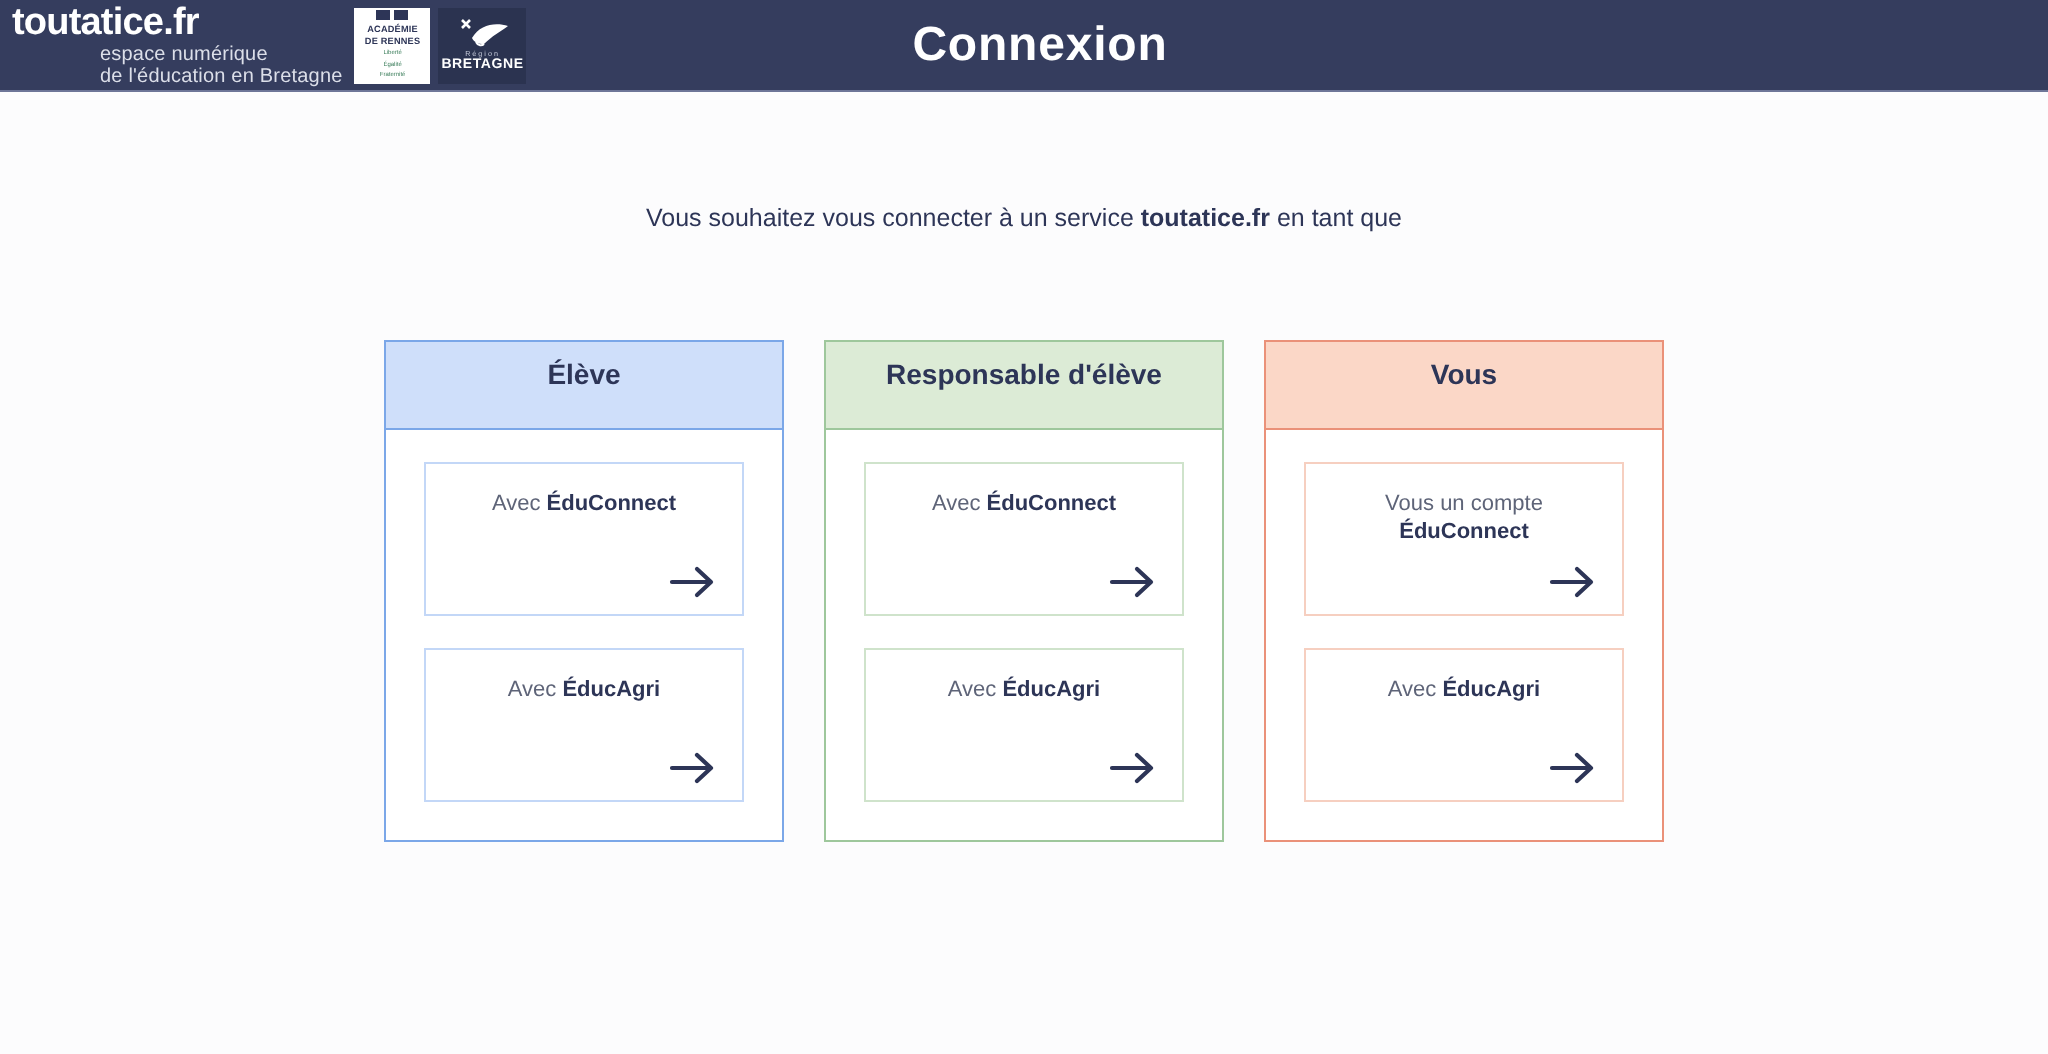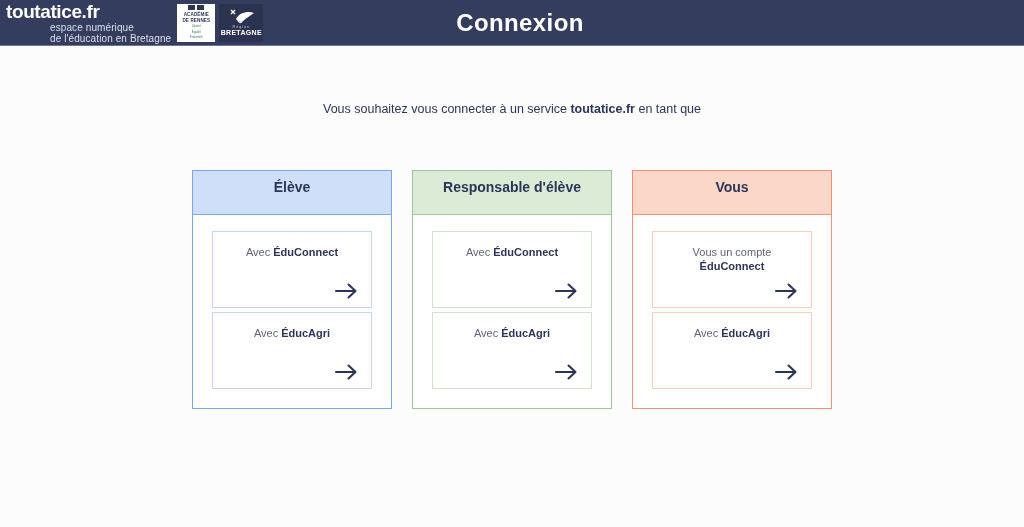--- a/index.html
+++ b/index.html
@@ -158,21 +158,21 @@
     padding: 16px 19px 19px;
   }
   .option {
     border: 1px solid #bdd4f6;
     box-sizing: border-box;
     height: 77px;
     padding: 13px 14px 6px;
     position: relative;
     background: #ffffff;
   }
-  .option + .option { margin-top: 4px; }
+  .option + .option { margin-top: 16px; }
   .option-label {
     text-align: center;
     font-size: 11px;
     color: #5e6478;
     line-height: 14px;
   }
   .option-label b {
     font-weight: bold;
     color: #2d3557;
     text-align: right;

